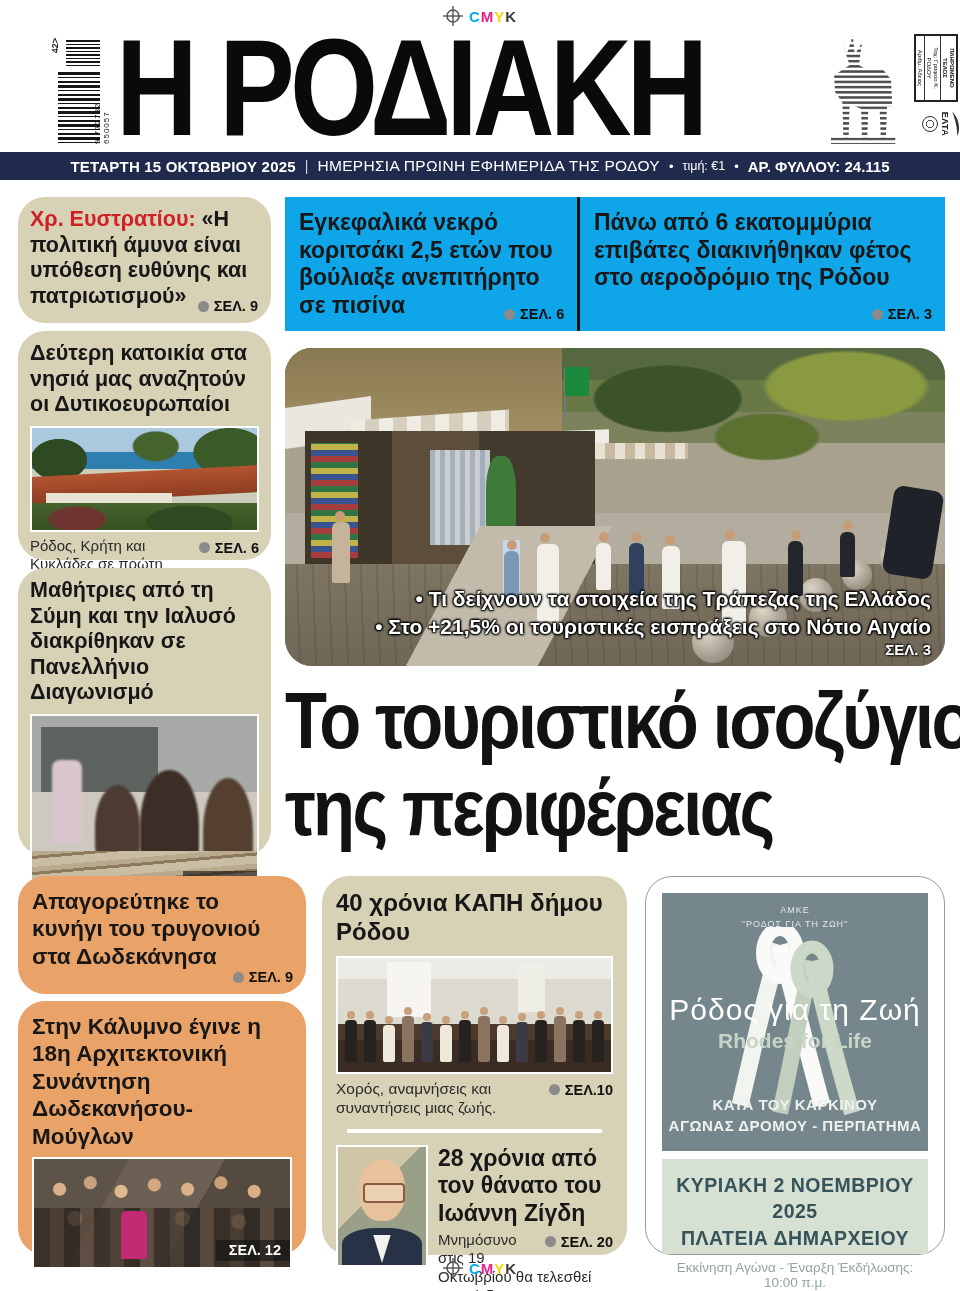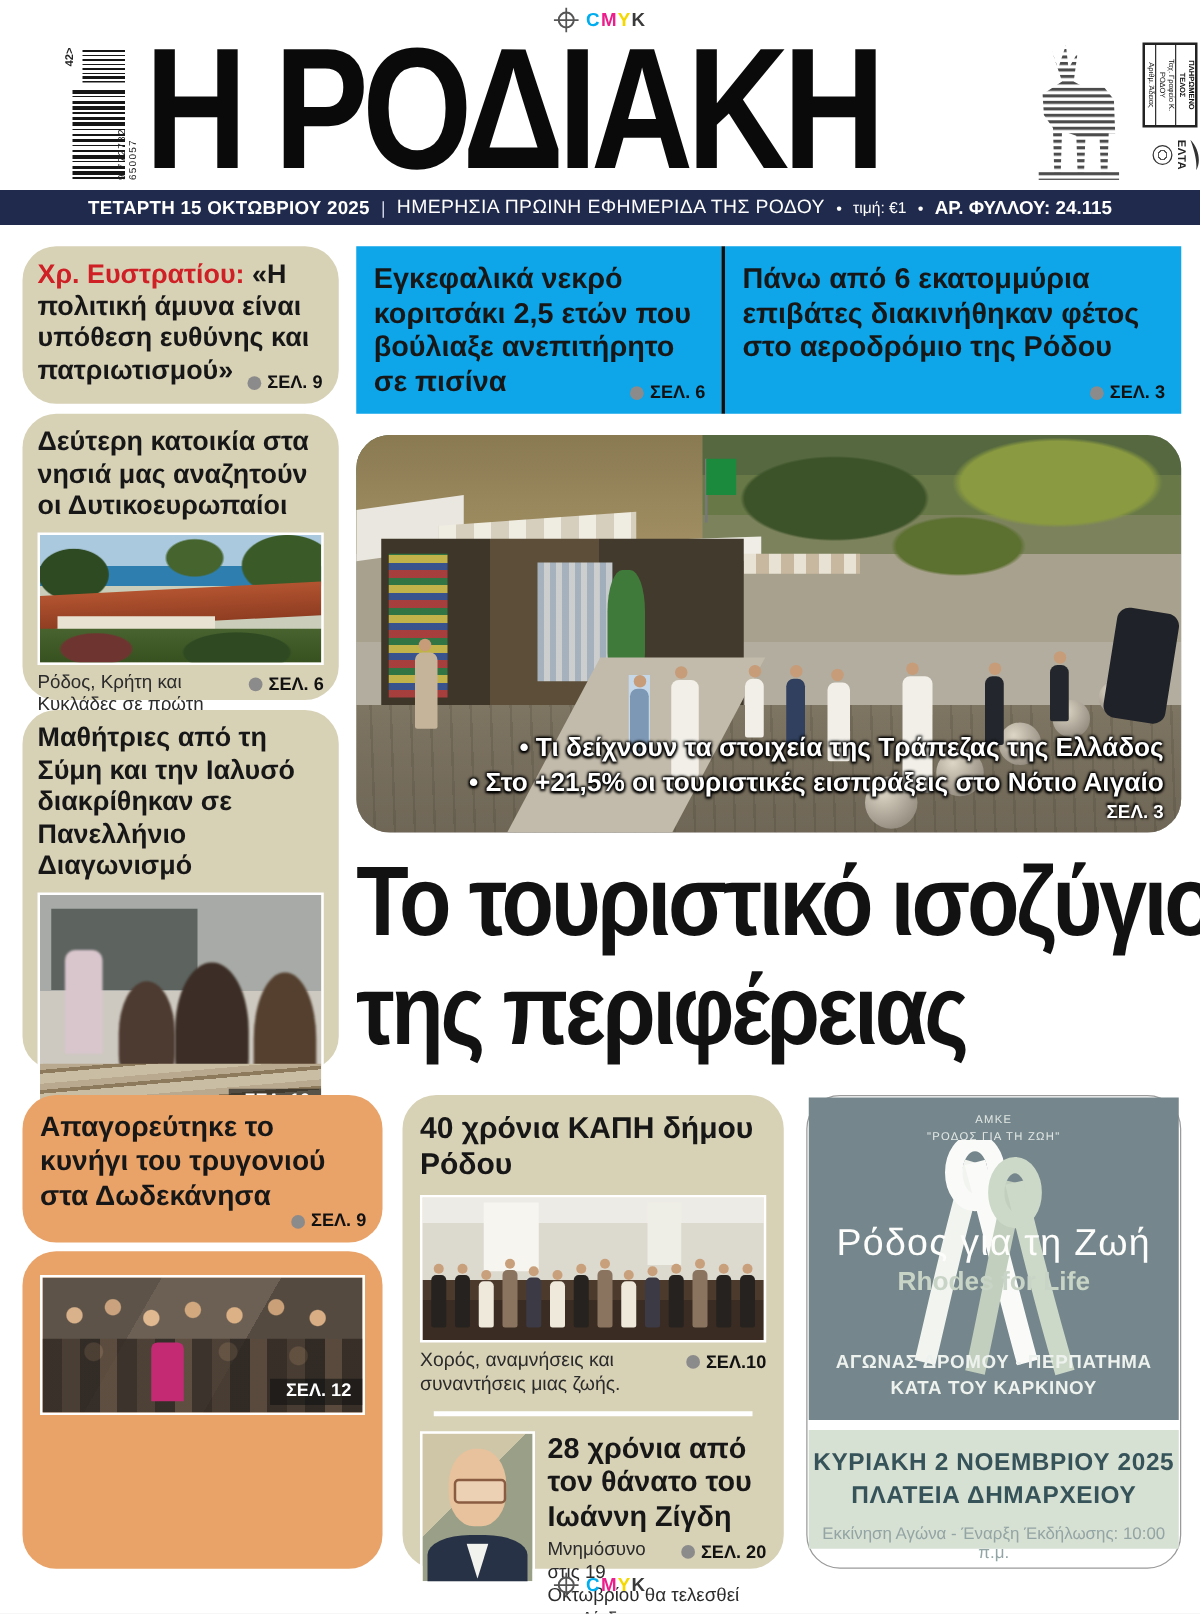--- a/index.html
+++ b/index.html
@@ -199,21 +199,21 @@
   .portrait .glasses{position:absolute;left:28%;top:30%;width:44%;height:14%;
       border:2px solid #8a5c42;border-radius:4px;background:rgba(255,255,255,.25);}
   .portrait .suit{position:absolute;left:4%;bottom:0;width:92%;height:32%;background:#273246;border-radius:42% 42% 0 0;}
   .portrait .shirt{position:absolute;left:40%;bottom:2%;width:20%;height:24%;background:#f2f2ee;clip-path:polygon(0 0,100% 0,50% 100%);}
   .zigdis-text{flex:1;}
   .zigdis-text .t2{font-size:23px;line-height:1.18;}
   .zigdis-text .sub{margin-top:4px;font-size:15px;color:#2b2b2b;line-height:1.25;}
   .zigdis-text .page-marker{float:right;margin-top:2px;}
 
   
-  .adbox{left:645px;top:876px;width:300px;height:379px;background:#fff;border:1.5px solid #9a9a9a;padding:1px;}
+  .adbox{left:645px;top:876px;width:300px;height:379px;background:#fff;border:1.5px solid #9a9a9a;padding:16px;}
   .ad-teal{position:relative;width:100%;height:258px;background:#75878c;text-align:center;color:#fff;overflow:hidden;}
   .ad-org{padding-top:11px;font-size:9px;letter-spacing:1px;color:#e3e8e6;line-height:1.5;}
   .ad-ribbons{position:absolute;left:50%;top:34px;transform:translateX(-50%);}
   .ad-title-gr{position:relative;z-index:2;margin-top:62px;font-size:30px;font-weight:400;letter-spacing:1px;color:#fdfdfb;}
   .ad-title-en{position:relative;z-index:2;font-size:21px;font-weight:700;color:#c8d4c6;margin-top:2px;}
   .ad-event{position:absolute;z-index:2;left:0;right:0;bottom:14px;font-size:15px;font-weight:700;letter-spacing:.5px;color:#eef2ee;line-height:1.45;}
   .ad-sage{margin-top:8px;width:100%;height:95px;background:#d6e0d3;text-align:center;box-sizing:border-box;padding-top:13px;}
   .ad-date{font-size:19.5px;font-weight:700;color:#37535a;letter-spacing:.5px;line-height:1.35;}
   .ad-start{margin-top:9px;font-size:13.5px;font-weight:400;color:#93a4a4;}
 </style>
@@ -377,20 +377,21 @@
 
   <div class="panel orange obox1">
     <div class="h-title">Απαγορεύτηκε το κυνήγι του τρυγονιού στα Δωδεκάνησα</div>
     <div class="page-marker marker-br">
         <span class="dot"></span>
         <span>ΣΕΛ. 9</span>
       </div>
   </div>
 
   <div class="panel orange obox2">
+    <div class="h-title">Στην Κάλυμνο έγινε η 18η Αρχιτεκτονική Συνάντηση Δωδεκανήσου-Μούγλων</div>
     <div class="photo group-photo">
       <div class="crowd"></div>
       <div class="pink"></div>
       <div class="photo-badge">
           <span class="dot"></span>
           <span>ΣΕΛ. 12</span>
         </div>
     </div>
   </div>
 
@@ -454,22 +455,22 @@
         <path d="M60 18 C44 70 34 120 20 178" stroke="#f2f4f0" stroke-width="17" fill="none"></path>
         <path d="M60 18 C74 70 86 120 102 178" stroke="#fafbf9" stroke-width="17" fill="none"></path>
         <ellipse cx="60" cy="26" rx="17" ry="24" fill="none" stroke="#fafbf9" stroke-width="14"></ellipse>
         <path d="M92 34 C80 84 72 132 60 186" stroke="#c2cfbe" stroke-width="16" fill="none"></path>
         <path d="M92 34 C104 84 116 132 132 186" stroke="#ccd8c8" stroke-width="16" fill="none"></path>
         <ellipse cx="92" cy="42" rx="15" ry="22" fill="none" stroke="#ccd8c8" stroke-width="13"></ellipse>
       </svg>
       <div class="ad-title-gr">Ρόδος για τη Ζωή</div>
       <div class="ad-title-en">Rhodes for Life</div>
       <div class="ad-event">
+        <div>ΚΑΤΑ ΤΟΥ ΚΑΡΚΙΝΟΥ</div>
         <div>ΑΓΩΝΑΣ ΔΡΟΜΟΥ - ΠΕΡΠΑΤΗΜΑ</div>
-        <div>ΚΑΤΑ ΤΟΥ ΚΑΡΚΙΝΟΥ</div>
       </div>
     </div>
     <div class="ad-sage">
       <div class="ad-date">ΚΥΡΙΑΚΗ 2 ΝΟΕΜΒΡΙΟΥ 2025</div>
       <div class="ad-date">ΠΛΑΤΕΙΑ ΔΗΜΑΡΧΕΙΟΥ</div>
       <div class="ad-start">Εκκίνηση Αγώνα - Έναρξη Έκδήλωσης: 10:00 π.μ.</div>
     </div>
   </div>
 
   <div class="cmyk-mark cmyk-bottom">

